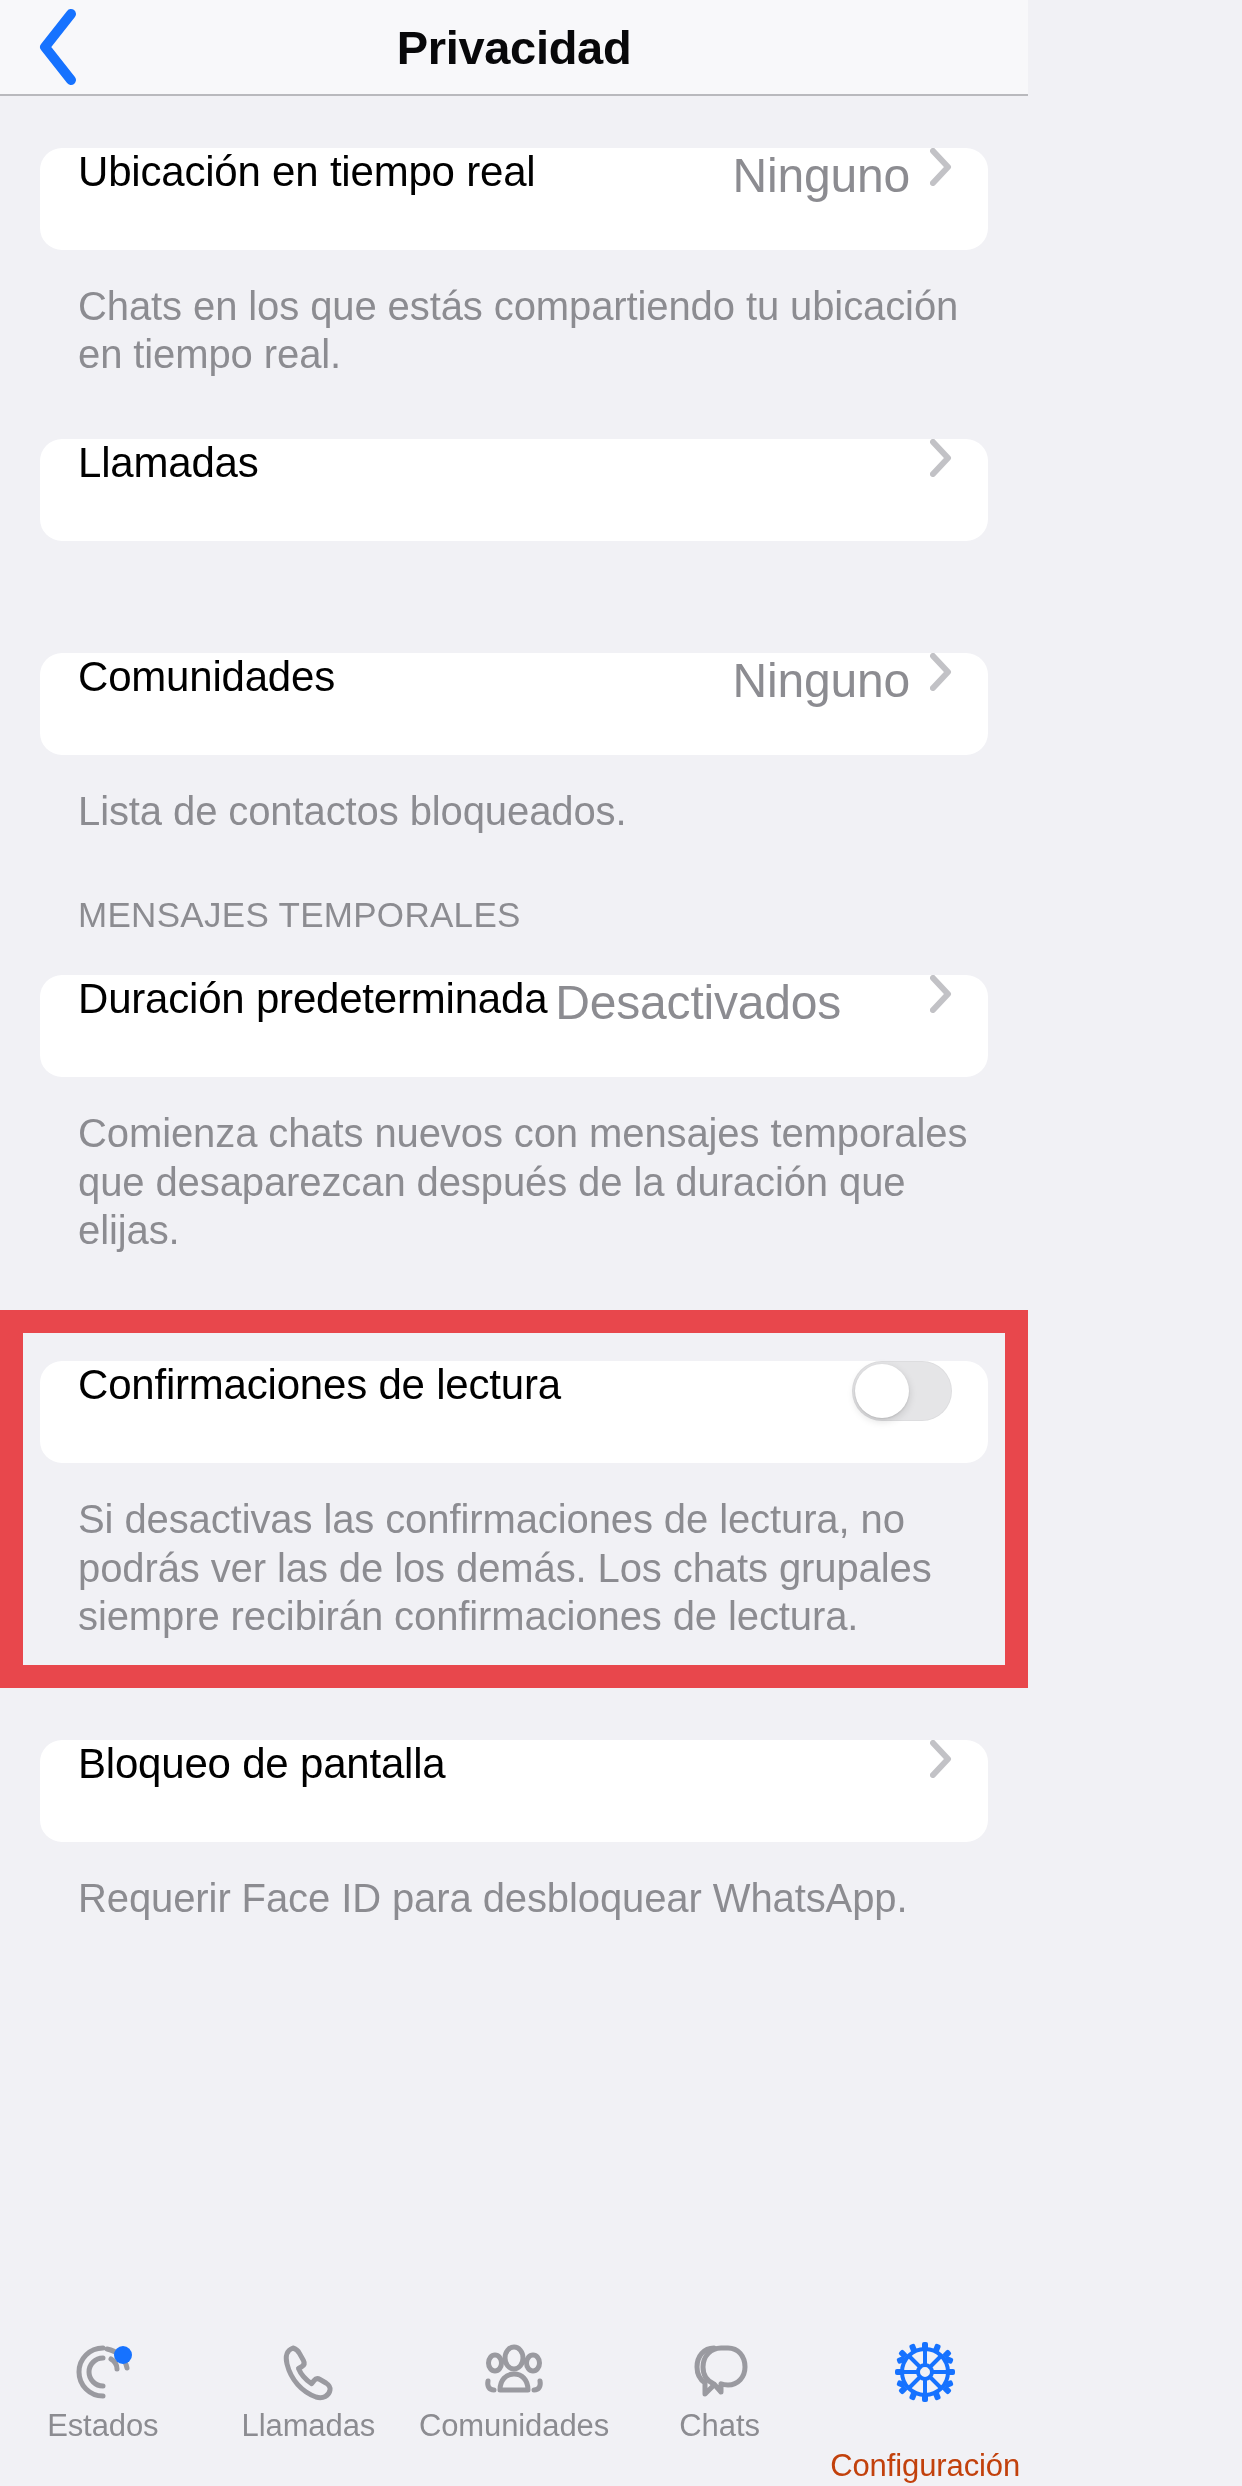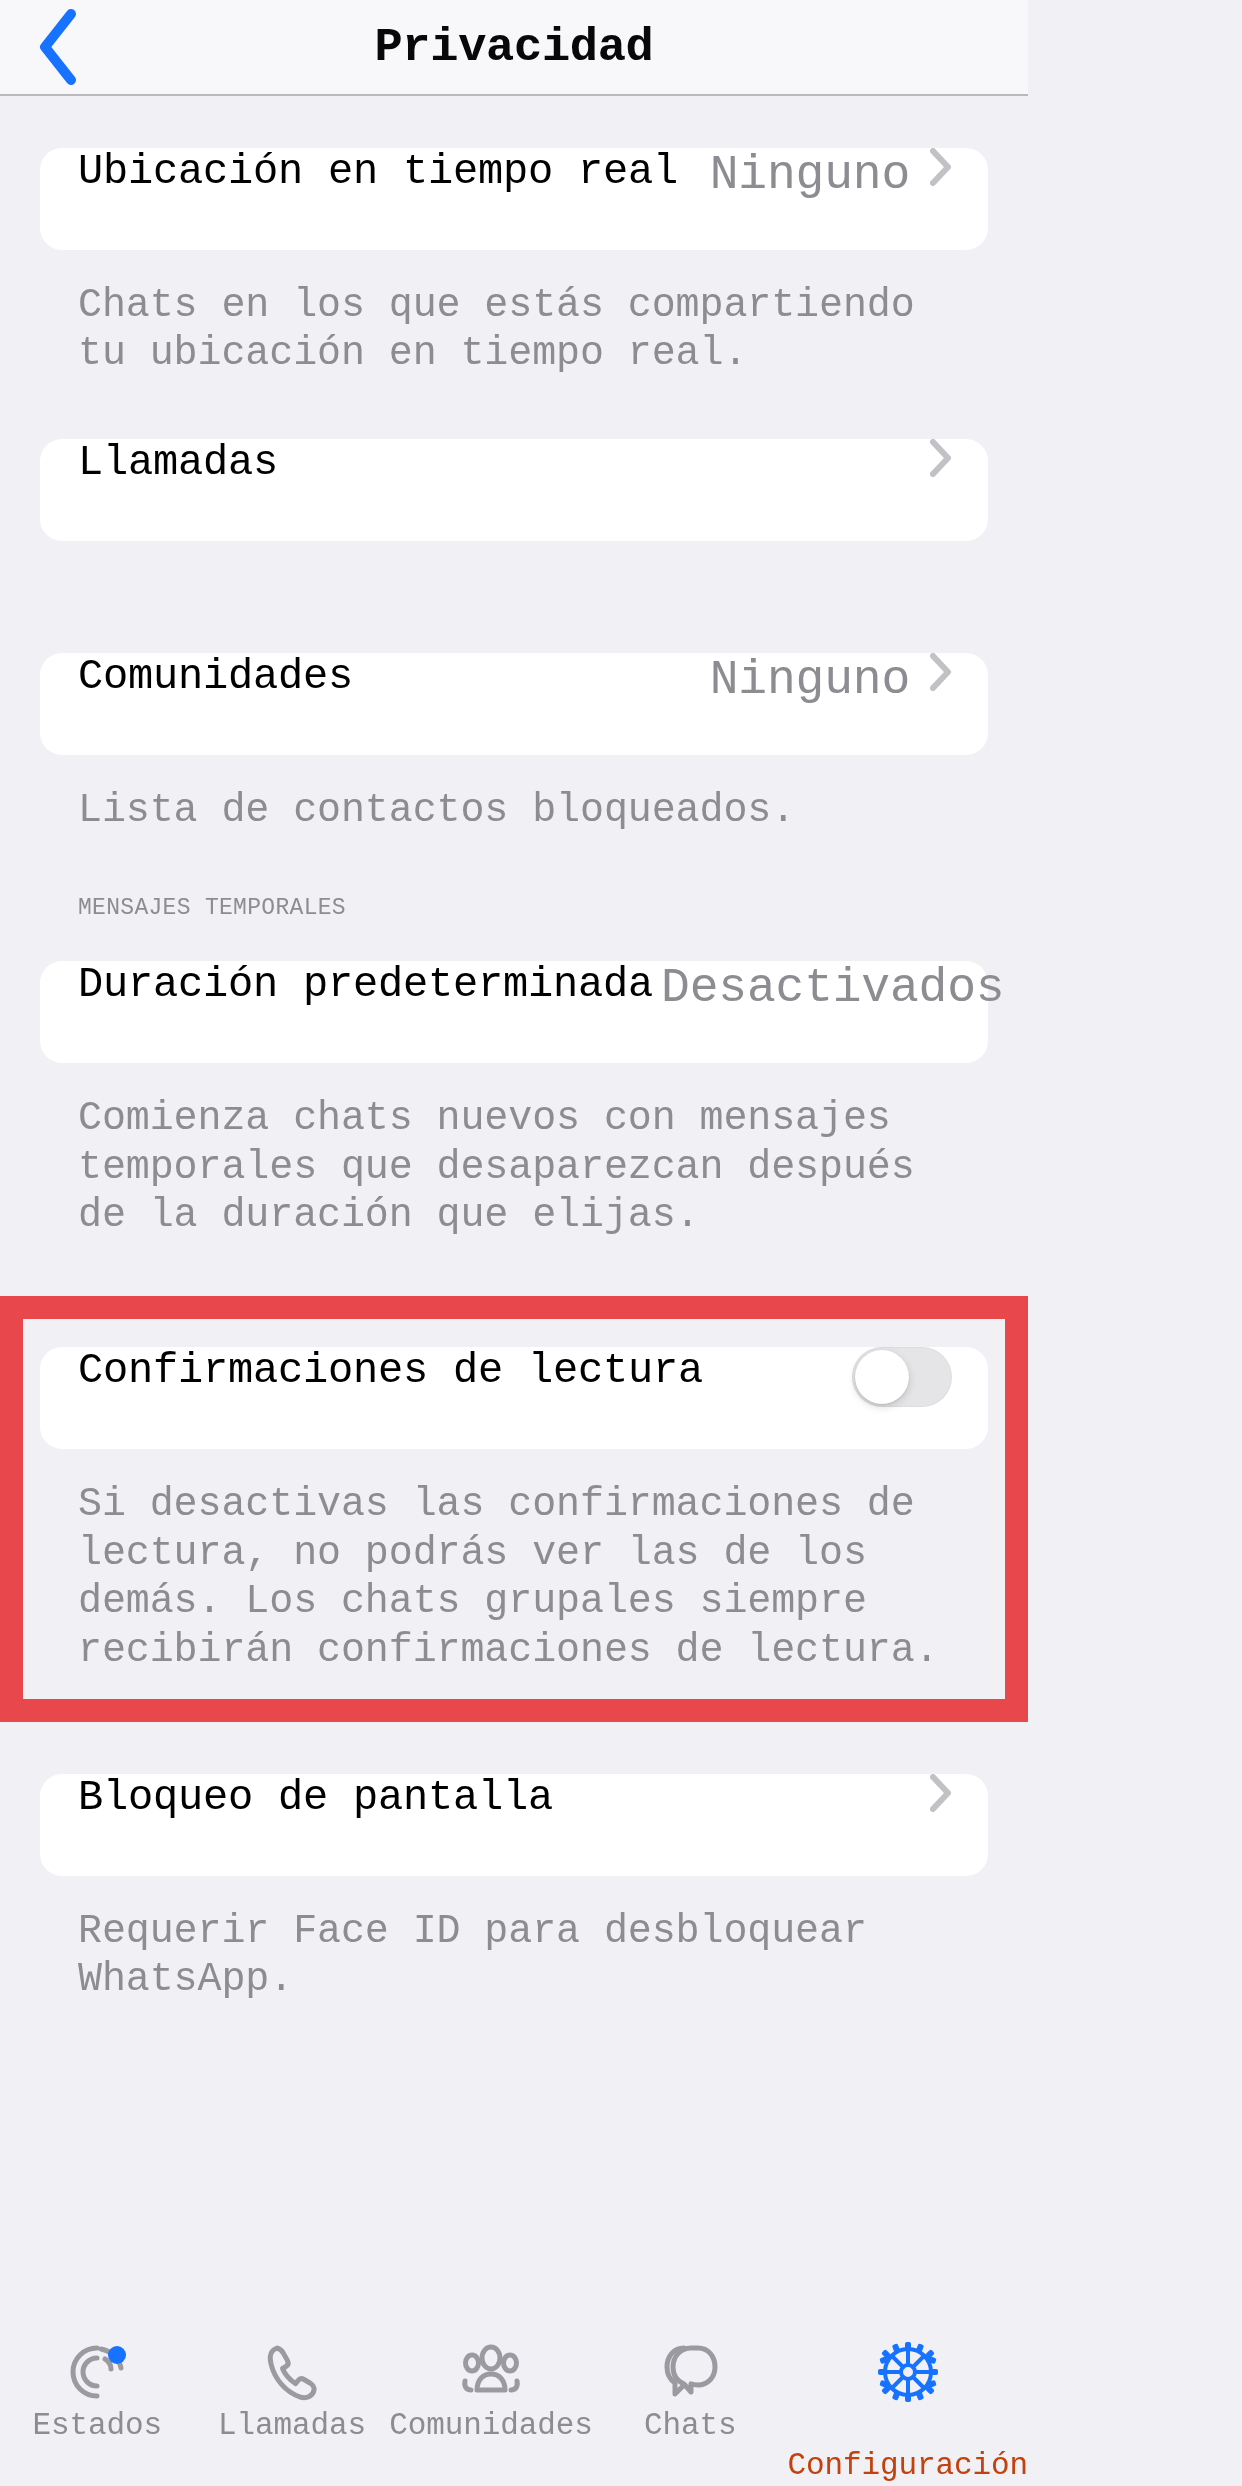--- a/index.html
+++ b/index.html
@@ -7,21 +7,20 @@
     width: 1242px; height: 2486px;
     background: #f1f1f5;
     font-family: "Liberation Sans", sans-serif;
     -webkit-font-smoothing: antialiased;
   }
   .screen {
     position: relative;
     width: 1028px; height: 2486px;
     background: #f1f1f5;
     overflow: hidden;
-    font-family: Liberation Mono, monospace;
   }
 
   
   .navbar {
     position: relative;
     height: 96px;
     background: #f8f8fa;
     border-bottom: 2px solid #b9b9bd;
     display: flex;
     align-items: center;
@@ -78,21 +77,21 @@
 
   .desc {
     font-size: 40px;
     line-height: 1.21;
     color: #8c8c91;
     padding: 0 60px 0 78px;
     letter-spacing: -0.1px;
   }
 
   .section-header {
-    font-size: 23px;
+    font-size: 35px;
     color: #8c8c91;
     letter-spacing: 0.3px;
     padding-left: 78px;
   }
   .sp-24 { height: 24px; }
   .sp-28 { height: 28px; }
   .sp-32 { height: 32px; }
   .sp-40 { height: 40px; }
   .sp-52 { height: 52px; }
   .sp-56 { height: 56px; }

